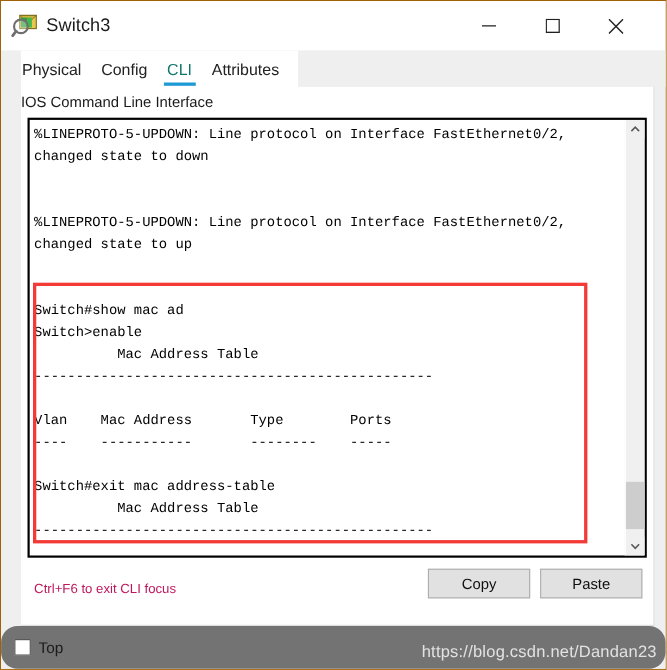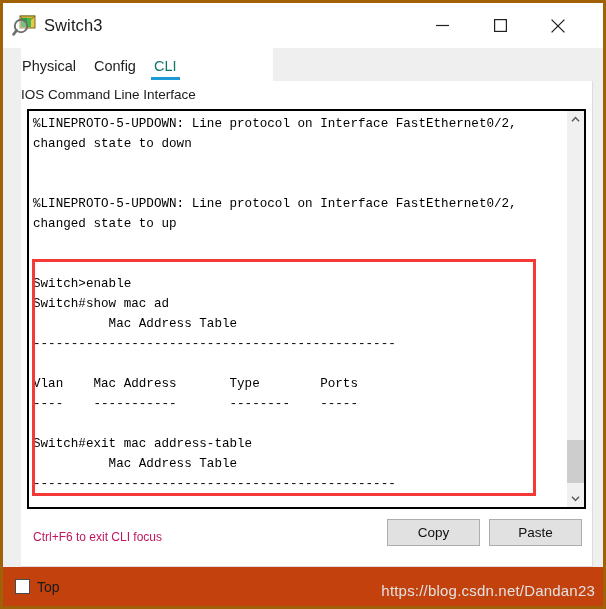--- a/index.html
+++ b/index.html
@@ -15,21 +15,21 @@
     position: relative;
   }
 
   
   #window {
     position: absolute;
     left: 0; top: 0;
     width: 606px;
     height: 609px;
     background: #ffffff;
-    border: 3px solid #a16207;
+    border: 1px solid #a16207;
     box-sizing: border-box;
     display: flex;
     flex-direction: column;
   }
 
   
   #titlebar {
     height: 45px;
     min-height: 45px;
     background: #ffffff;
@@ -223,25 +223,26 @@
     cursor: default;
     box-sizing: border-box;
   }
   #btn-copy  { position: absolute; right: 112px; top: 10px; }
   #btn-paste { position: absolute; right: 10px;  top: 10px; }
 
   
   #bottombar {
     height: 39px;
     min-height: 39px;
-    background: #c2410c;
+    background: #737373;
     display: flex;
     align-items: center;
     padding-left: 12px;
     position: relative;
+    border-radius: 15px;
   }
   #top-check {
     width: 15px; height: 15px;
     border: 1px solid #4a4a4a;
     background: #ffffff;
     box-sizing: border-box;
     margin-right: 7px;
     cursor: default;
   }
   #top-label {
@@ -294,38 +295,39 @@
       </svg>
     </div>
   </div>
 
   <div id="body-area">
 
     <div id="tabstrip">
       <div class="tab">Physical</div>
       <div class="tab">Config</div>
       <div class="tab active">CLI</div>
+      <div class="tab">Attributes</div>
     </div>
 
     <div id="panel">
 
       <div id="panel-heading">IOS Command Line Interface</div>
 
       <div id="terminal-wrap">
         <div id="terminal">
           <div class="tline">%LINEPROTO-5-UPDOWN: Line protocol on Interface FastEthernet0/2,</div>
           <div class="tline">changed state to down</div>
           <div class="tline blank"></div>
           <div class="tline blank"></div>
           <div class="tline">%LINEPROTO-5-UPDOWN: Line protocol on Interface FastEthernet0/2,</div>
           <div class="tline">changed state to up</div>
           <div class="tline blank"></div>
           <div class="tline blank"></div>
+          <div class="tline">Switch#show mac ad</div>
           <div class="tline">Switch&gt;enable</div>
-          <div class="tline">Switch#show mac ad</div>
           <div class="tline">          Mac Address Table</div>
           <div class="tline">------------------------------------------------</div>
           <div class="tline blank"></div>
           <div class="tline">Vlan    Mac Address       Type        Ports</div>
           <div class="tline">----    -----------       --------    -----</div>
           <div class="tline blank"></div>
           <div class="tline">Switch#exit mac address-table</div>
           <div class="tline">          Mac Address Table</div>
           <div class="tline">------------------------------------------------</div>
 

